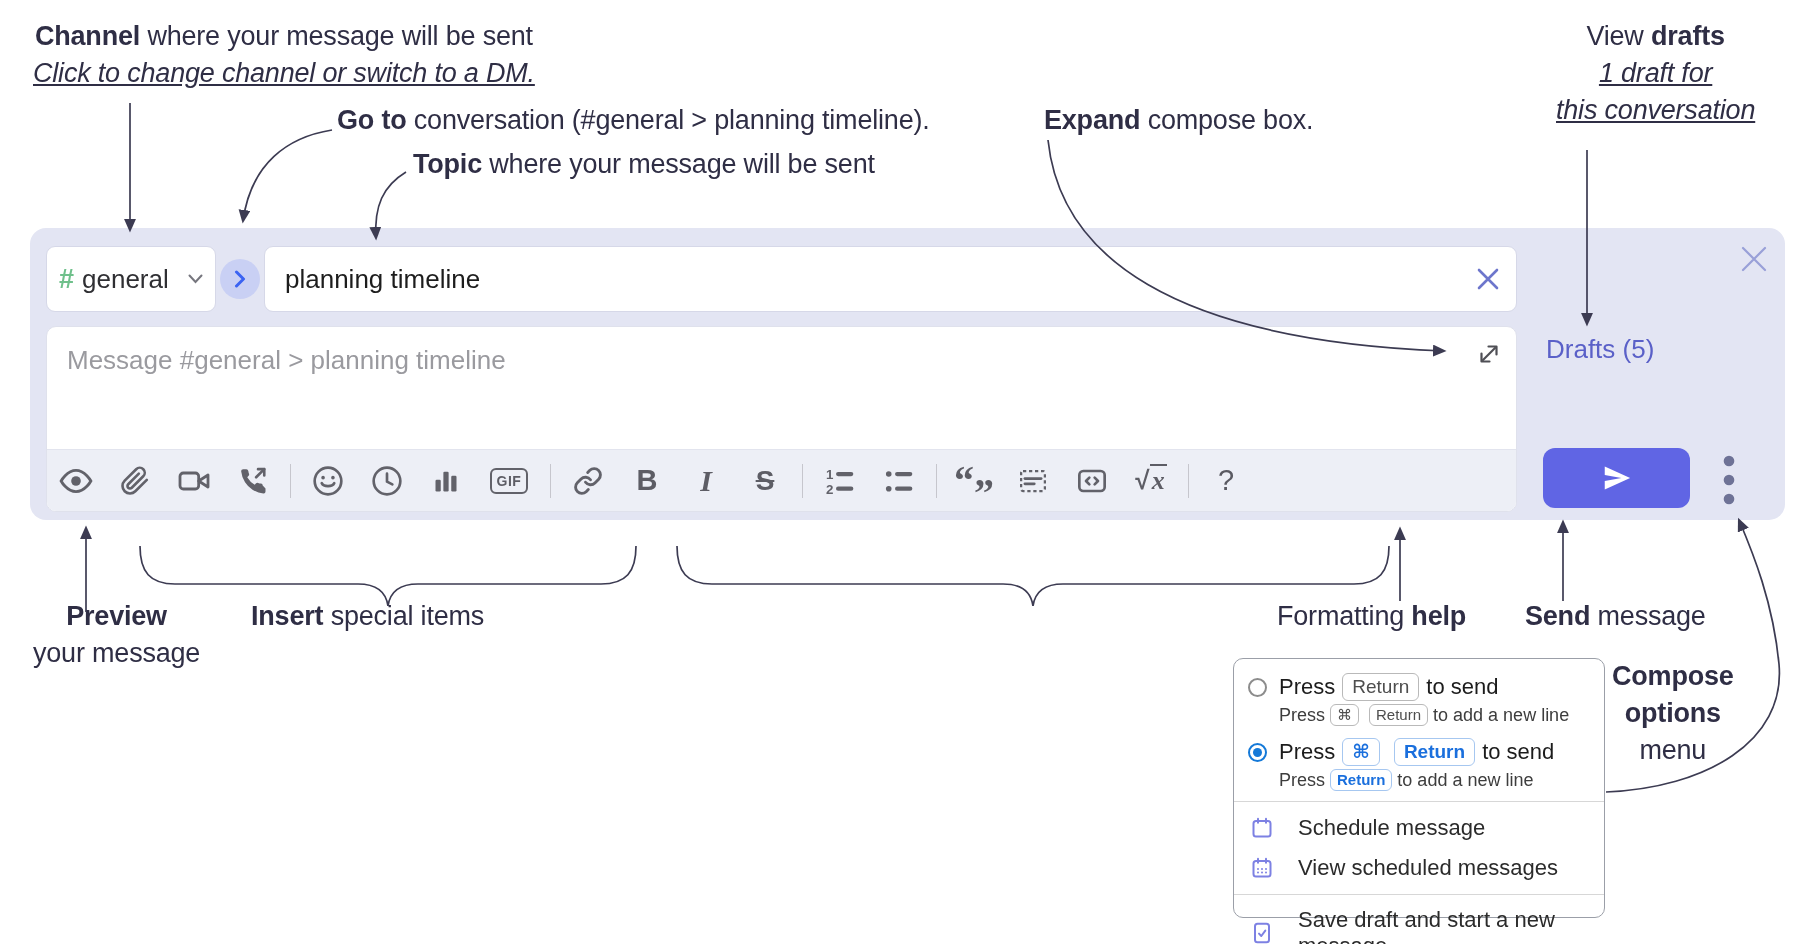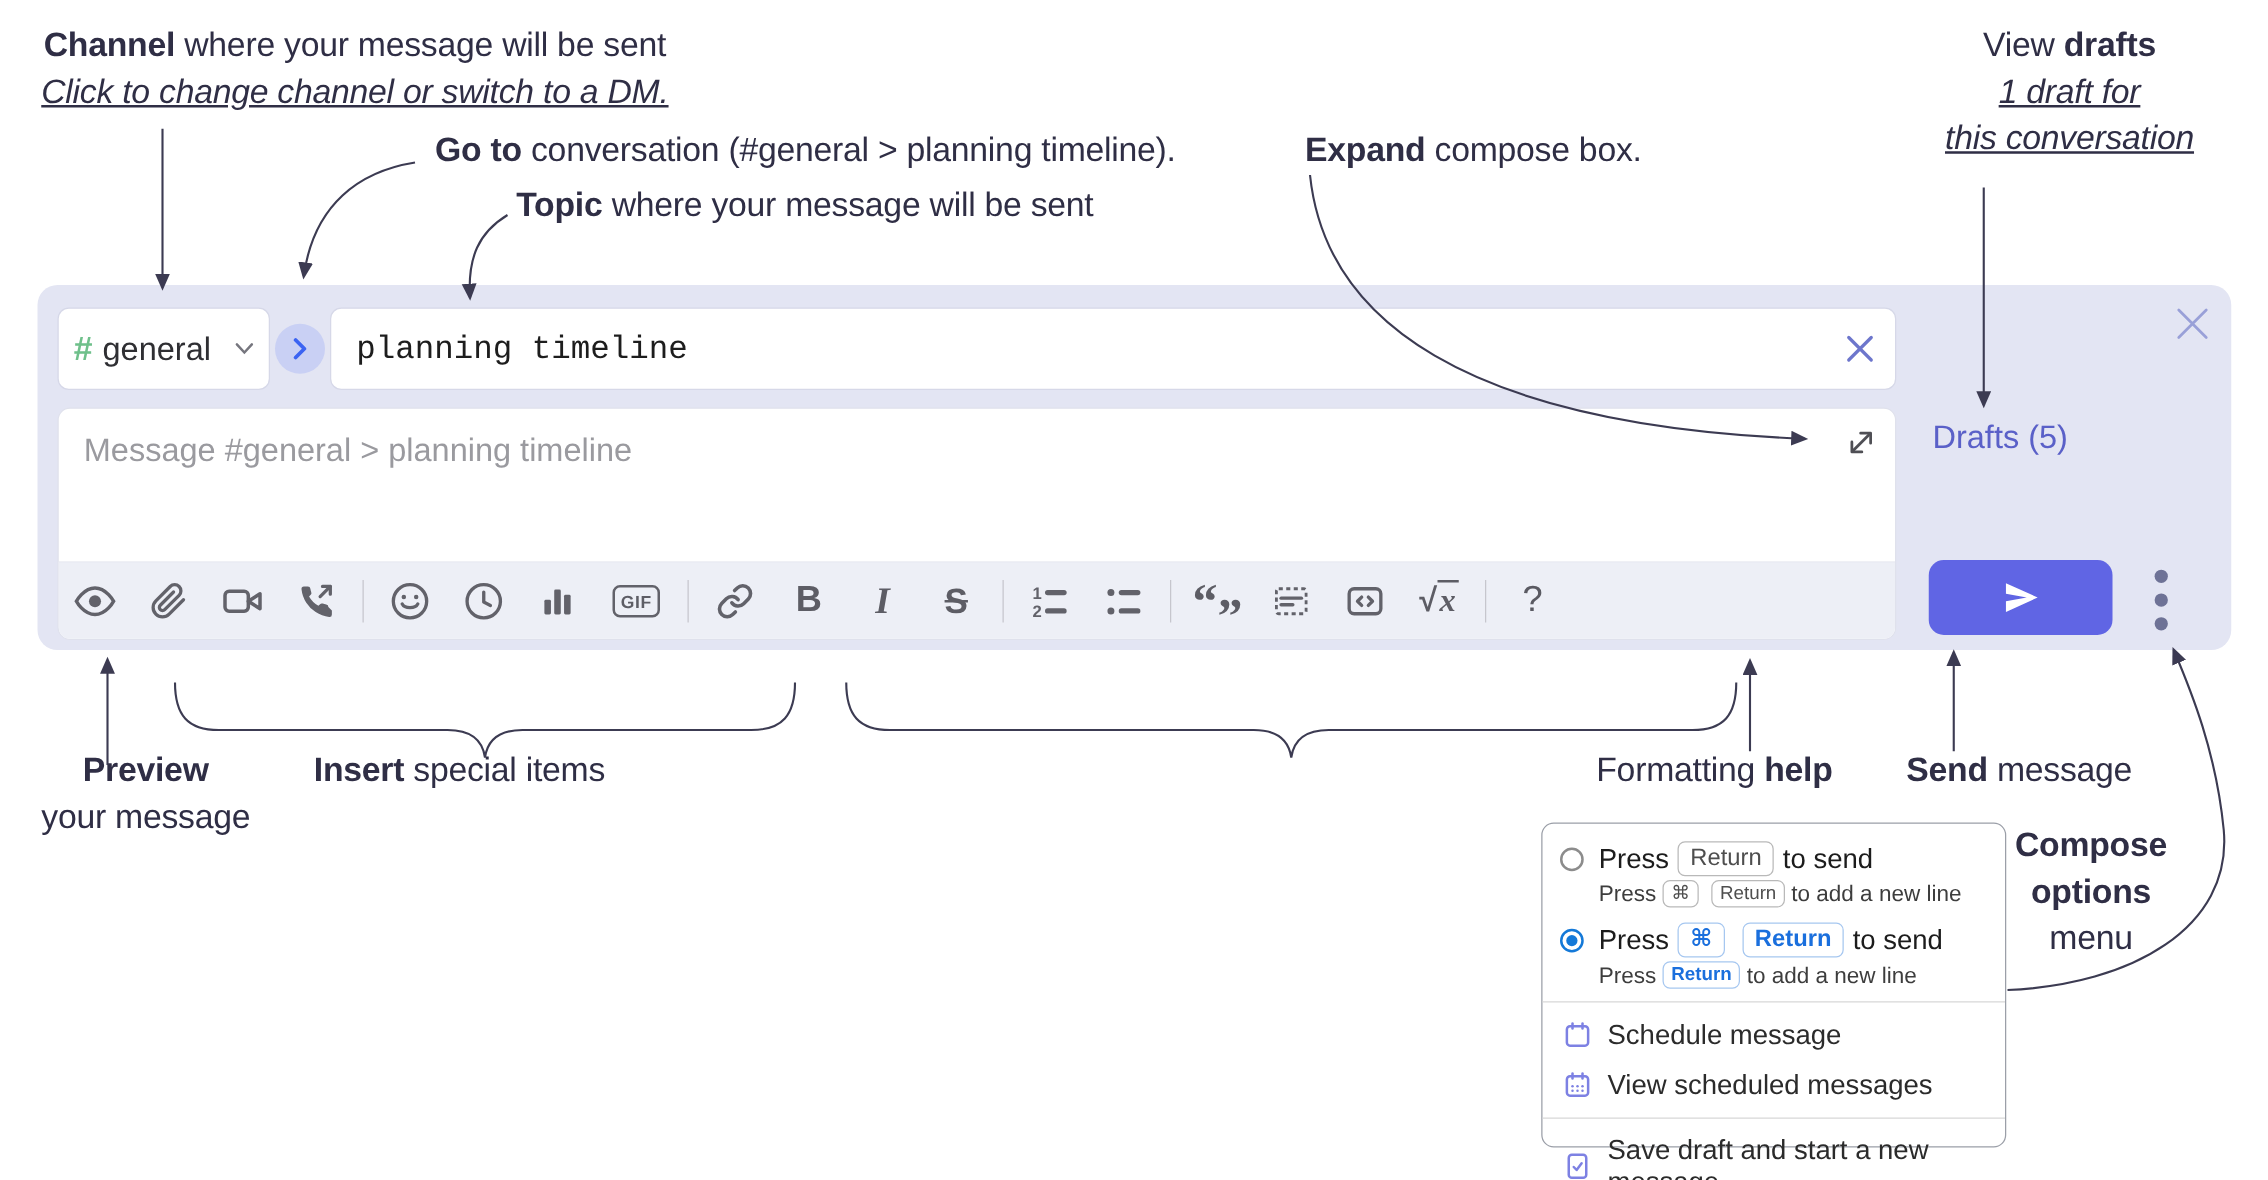--- a/index.html
+++ b/index.html
@@ -11,21 +11,21 @@
   .it{font-style:italic;text-decoration:underline;}
   .overlay{position:absolute;left:0;top:0;width:1814px;height:944px;pointer-events:none;z-index:5;}
   
   .compose{position:absolute;left:30px;top:228px;width:1755px;height:292px;background:#e3e5f3;border-radius:16px;z-index:1;}
   .pill{position:absolute;left:16px;top:18px;width:170px;height:66px;background:#fff;border:1px solid #d6d8e8;border-radius:9px;display:flex;align-items:center;padding:0 12px;box-sizing:border-box;cursor:pointer;}
   .hash{color:#6fc08b;font-weight:700;font-size:27px;margin-right:8px;}
   .chname{font-size:26px;color:#2f2f33;}
   .pill svg{margin-left:auto;}
   .gobtn{position:absolute;left:190px;top:31px;width:40px;height:40px;border-radius:50%;background:#c9d0f4;border:none;display:flex;align-items:center;justify-content:center;cursor:pointer;padding:0;}
   .topicbox{position:absolute;left:234px;top:18px;width:1253px;height:66px;background:#fff;border:1px solid #d6d8e8;border-radius:9px;box-sizing:border-box;display:flex;align-items:center;}
-  .topicbox input{flex:1;border:none;outline:none;font-size:26px;color:#1d1d1d;padding:0 0 0 20px;background:transparent;font-family:Liberation Mono, monospace;}
+  .topicbox input{flex:1;border:none;outline:none;font-size:26px;color:#1d1d1d;padding:0 0 0 20px;background:transparent;font-family:Liberation Sans, sans-serif;}
   .clearx{width:40px;height:40px;display:flex;align-items:center;justify-content:center;cursor:pointer;margin-right:8px;}
   .closex{position:absolute;right:14px;top:14px;width:34px;height:34px;display:flex;align-items:center;justify-content:center;cursor:pointer;background:none;border:none;padding:0;}
   .msgcard{position:absolute;left:16px;top:98px;width:1471px;height:186px;background:#fff;border:1px solid #dfe1ec;border-radius:10px;box-sizing:border-box;}
   .msgcard textarea{position:absolute;left:0;top:0;width:100%;height:122px;border:none;outline:none;resize:none;background:transparent;font-family:inherit;font-size:26px;color:#8b5cf6;padding:18px 50px 0 20px;box-sizing:border-box;}
   .msgcard textarea::placeholder{color:#9a9a9f;}
   .expand{position:absolute;right:12px;top:12px;width:30px;height:30px;display:flex;align-items:center;justify-content:center;cursor:pointer;}
   .toolbar{position:absolute;left:0;bottom:0;width:100%;height:62px;background:#edeff6;border-top:1px solid #e2e4ee;border-radius:0 0 9px 9px;display:flex;align-items:center;padding-left:7px;box-sizing:border-box;}
   .ticon{width:44px;height:44px;display:flex;align-items:center;justify-content:center;margin-right:15px;color:#62626a;cursor:pointer;flex:none;}
   .tdiv{width:1px;height:34px;background:#c6c6cd;margin-right:15px;flex:none;}
   .tB{font-size:29px;font-weight:800;color:#5d5d65;}
@@ -46,34 +46,34 @@
   .orow{display:flex;align-items:center;cursor:pointer;}
   .radio{width:19px;height:19px;border:2px solid #8c8c8c;border-radius:50%;box-sizing:border-box;flex:none;margin-right:12px;position:relative;background:#fff;}
   .radio.sel{border-color:#1479d8;}
   .radio.sel::after{content:"";position:absolute;left:3px;top:3px;right:3px;bottom:3px;border-radius:50%;background:#1479d8;}
   .omain{font-size:22px;color:#1c1c1c;display:flex;align-items:center;}
   .osub{font-size:18px;color:#3d3d3d;margin:3px 0 10px 31px;display:flex;align-items:center;}
   .key{display:inline-block;border:1.5px solid #b9b9b9;border-radius:6px;padding:1px 9px;margin:0 7px;font-size:19px;color:#4e4e4e;background:#fff;line-height:24px;}
   .key.sm{font-size:15px;padding:0 6px;line-height:20px;margin:0 5px;}
   .key.blue{border-color:#a6c7f0;color:#1a6fdd;font-weight:700;}
   .pdiv{border-top:1px solid #d7d7d7;margin-top:4px;}
-  .mitem{display:flex;align-items:center;gap:12px;padding:7px 16px;font-size:22px;color:#2b2b2b;cursor:pointer;}
+  .mitem{display:flex;align-items:center;gap:24px;padding:7px 16px;font-size:22px;color:#2b2b2b;cursor:pointer;}
   .mitem svg{flex:none;}
 </style>
 </head>
 <body>
 
 <div class="canvas">
 
   <div class="ann" style="left:33px;top:18px;">
     <div><span class="b">Channel</span><span> where your message will be sent</span></div>
     <div class="it">Click to change channel or switch to a DM.</div>
   </div>
 
-  <div class="ann" style="left:337px;top:102px;margin-left:11px;">
+  <div class="ann" style="left:337px;top:102px;">
     <span class="b">Go to</span><span> conversation (#general &gt; planning timeline).</span>
   </div>
 
   <div class="ann" style="left:1044px;top:102px;">
     <span class="b">Expand</span><span> compose box.</span>
   </div>
 
   <div class="ann" style="left:413px;top:146px;">
     <span class="b">Topic</span><span> where your message will be sent</span>
   </div>

